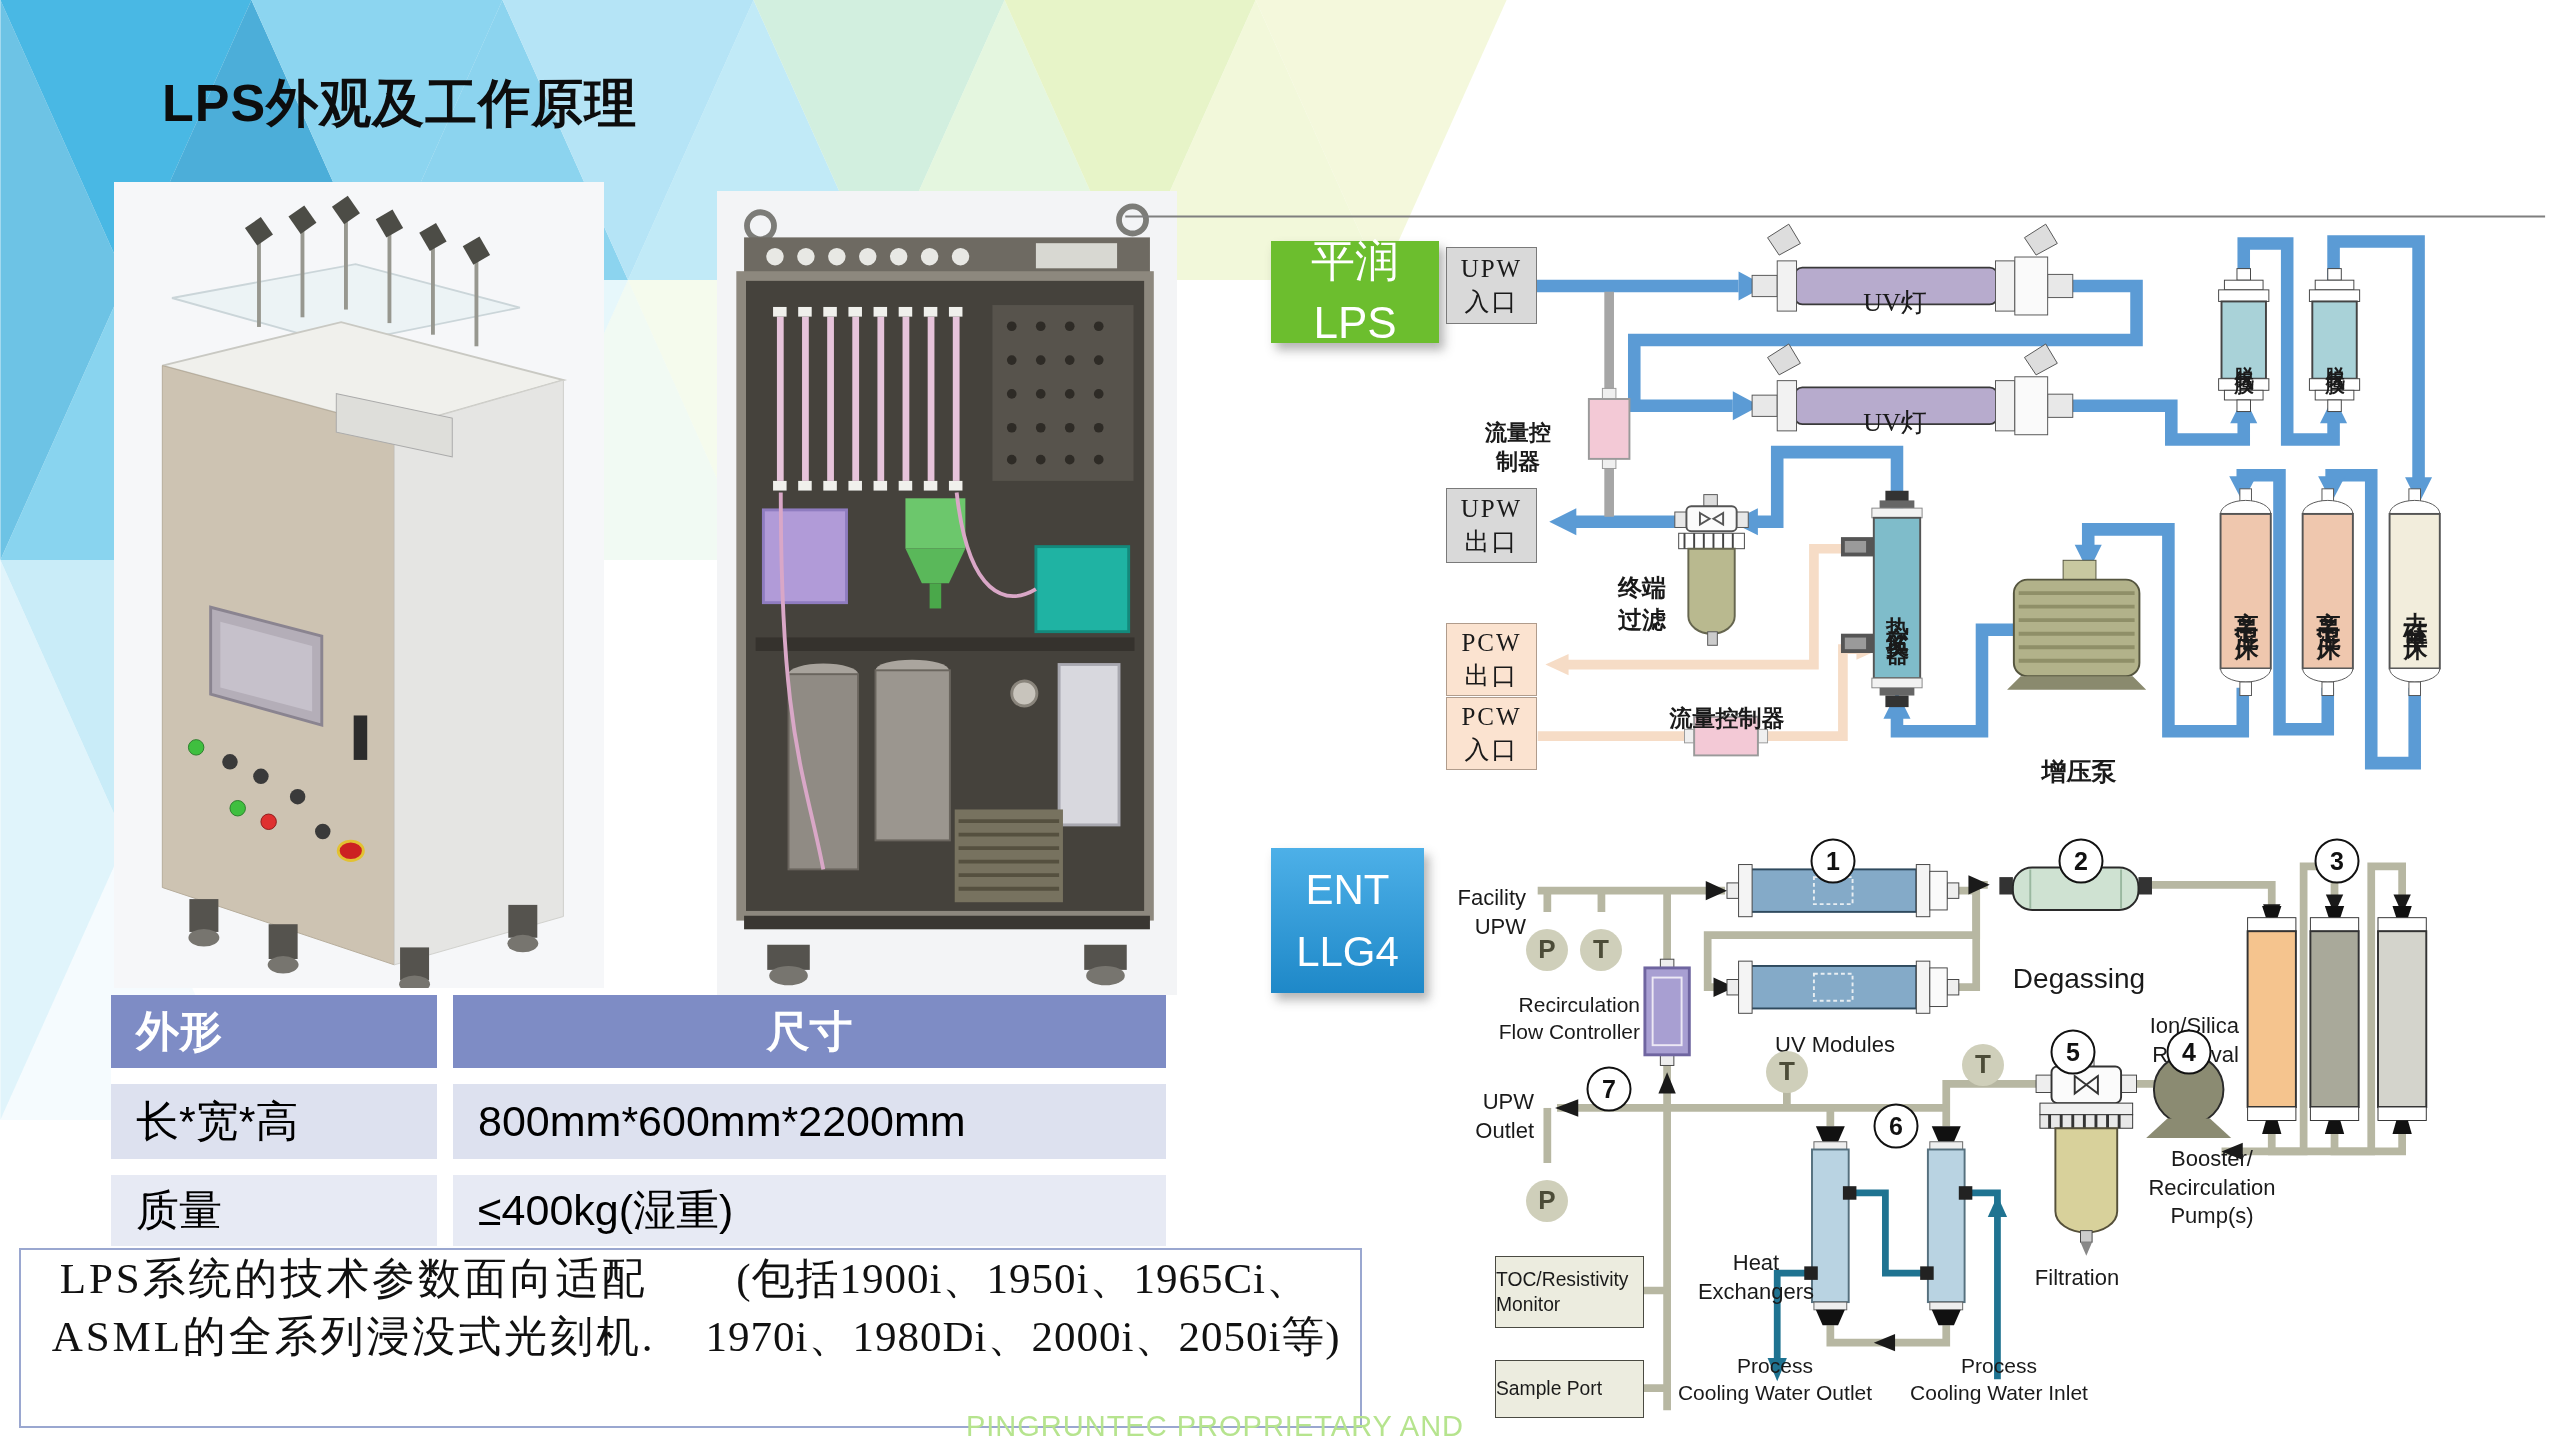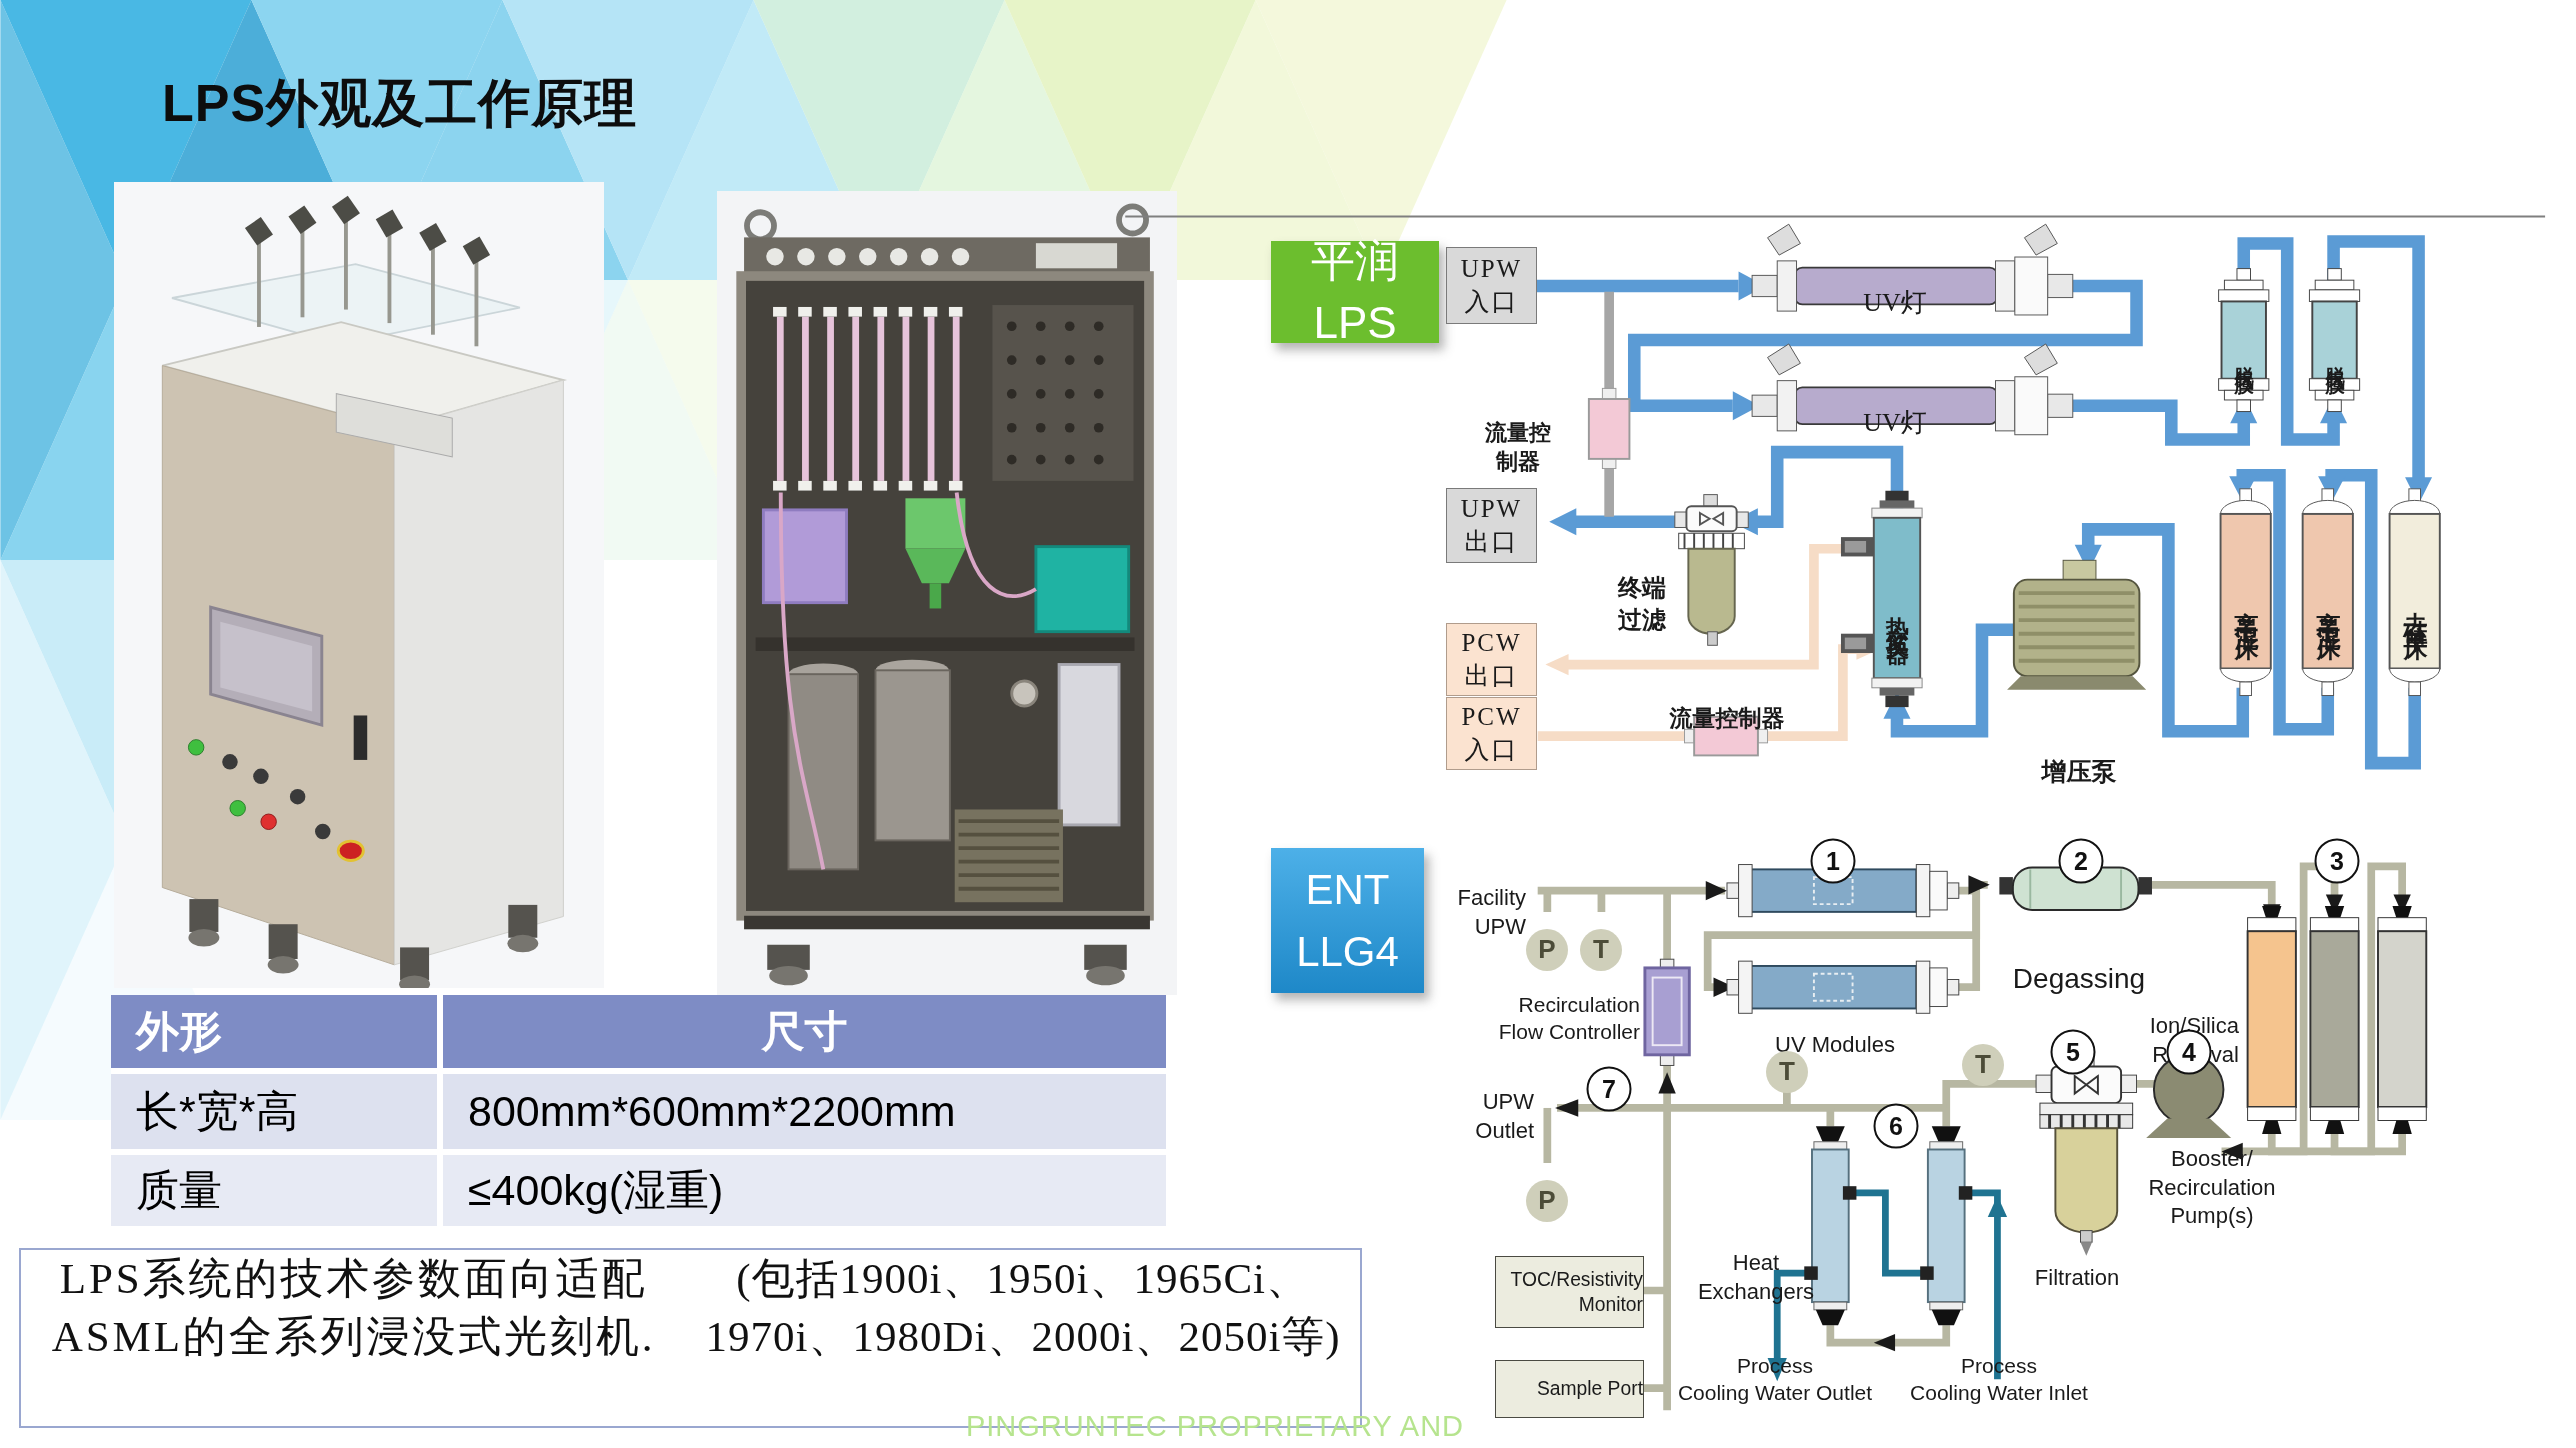--- a/index.html
+++ b/index.html
@@ -15,24 +15,24 @@
   .vtext{writing-mode:vertical-rl;text-orientation:upright;}
   .badge{display:flex;flex-direction:column;align-items:center;justify-content:center;
          color:#fff;box-shadow:4.8px 6.8px 9.7px rgba(90,90,90,.45);}
   .numc{width:41px;height:41px;border:2.9px solid #111;border-radius:50%;background:#fff;
         display:flex;align-items:center;justify-content:center;font-size:25px;font-weight:bold;color:#111;}
   .ptc{width:42px;height:42px;border-radius:50%;background:#cfcfba;color:#4c4c38;
        display:flex;align-items:center;justify-content:center;font-size:26px;font-weight:bold;}
   .gbox{background:#d9d9d9;border:1.9px solid #7a7a7a;}
   .pbox{background:#fbe3d0;border:1.9px solid #b09c8c;}
   .wbox{background:#ececdf;border:1.9px solid #4a4a42;display:flex;flex-direction:column;
-        align-items:flex-end;justify-content:center;text-align:center;}
+        align-items:flex-start;justify-content:center;text-align:center;}
   .title{font-size:52px;font-weight:bold;color:#0d0d0d;letter-spacing:1px;}
   .spec{position:absolute;left:111px;top:995px;width:1055px;display:grid;
-        grid-template-columns:326px 1fr;grid-template-rows:73px 75px 71px;gap:6px;background:#fff;}
+        grid-template-columns:326px 1fr;grid-template-rows:73px 75px 71px;gap:16px;background:#fff;}
   .spec div{display:flex;align-items:center;font-size:43px;}
   .th{background:#7e8cc5;color:#fff;font-weight:bold;}
   .r1{background:#dde1ef;} .r2{background:#e7eaf4;}
   .pl{padding-left:25px;} .chd{justify-content:center;}
   .note{position:absolute;left:19.3px;top:1248px;width:1339px;height:176px;border:2.9px solid #9aa7d0;
         background:#fff;display:flex;flex-direction:row;justify-content:space-evenly;
         font-family:"Liberation Serif",serif;font-size:43px;color:#111;text-align:center;}
   .footer{position:absolute;left:869px;top:1410px;width:692px;text-align:center;
           color:#b6e48e;font-size:29px;letter-spacing:1px;}
 </style>

